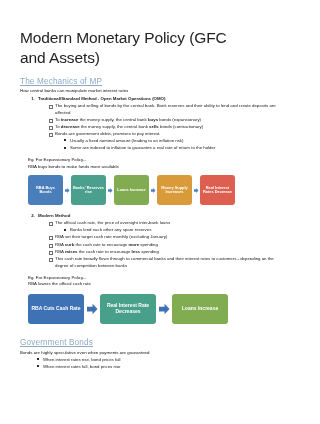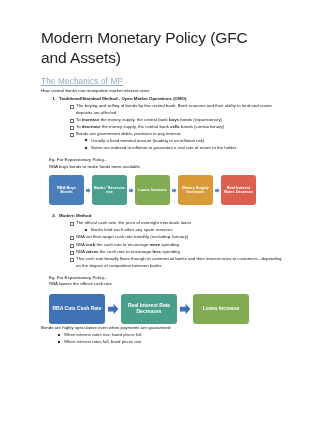--- a/index.html
+++ b/index.html
@@ -8,21 +8,21 @@
     width: 300px;
     height: 424px;
     background: #ffffff;
     font-family: "Liberation Sans", sans-serif;
     color: #1a1a1a;
     overflow: hidden;
   }
   .page {
     width: 300px;
     height: 352px;
-    padding: 28px 18px 0 41px;
+    padding: 28px 18px 0 20px;
     position: relative;
   }
   .doc-title {
     font-size: 15.5px;
     font-weight: 400;
     line-height: 1.28;
     color: #232323;
     letter-spacing: -0.1px;
     margin: 0 0 9px 0;
     max-width: 215px;
@@ -239,19 +239,20 @@
     <div class="arrow-lg">
         <i></i>
       </div>
     <div class="fbox" style="background:#48a08a">Real Interest Rate Decreases</div>
     <div class="arrow-lg">
         <i></i>
       </div>
     <div class="fbox" style="background:#82ac52">Loans Increase</div>
   </div>
 
+  <h2 class="heading2" style="margin-top:14px">Government Bonds</h2>
   <p class="body-line">Bonds are highly speculative even when payments are guaranteed</p>
   <ul class="lvl2" style="padding-left:18px; font-size:4.35px">
     <li><span>When interest rates rise, bond prices fall</span></li>
     <li><span>When interest rates fall, bond prices rise</span></li>
   </ul>
 
 </div>
 
 </body></html>

